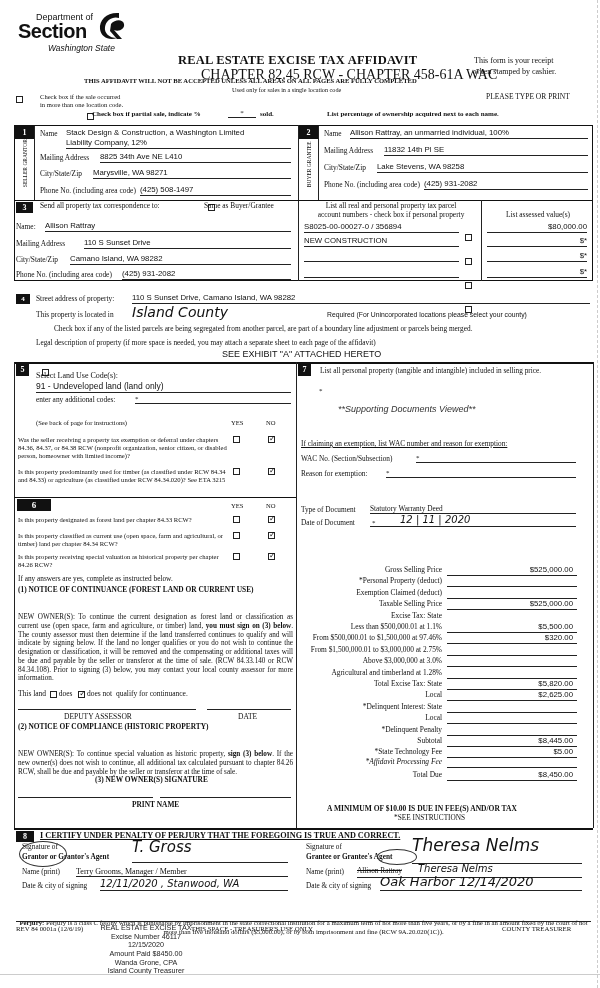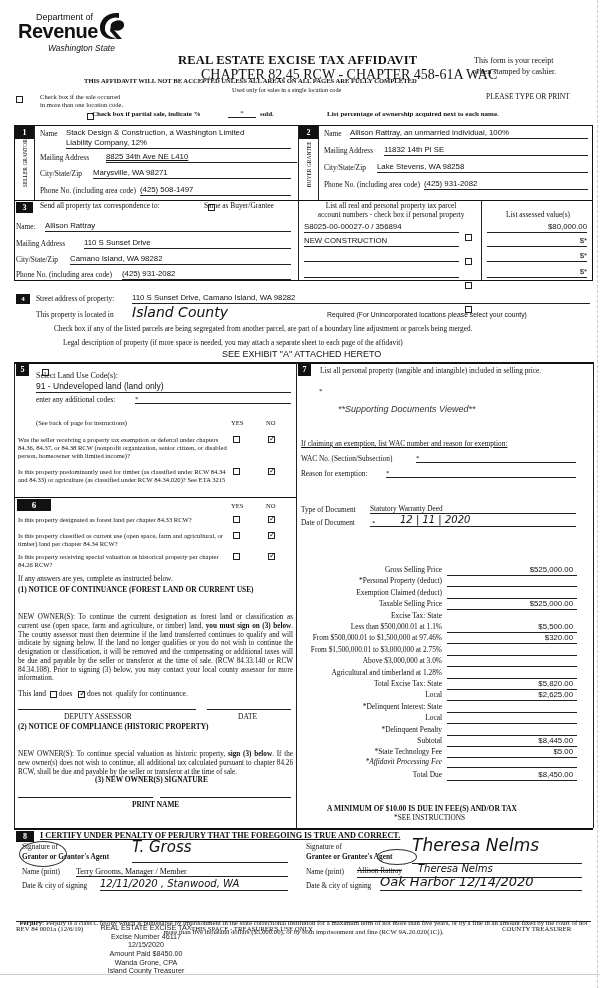--- a/index.html
+++ b/index.html
@@ -36,21 +36,21 @@
 </head>
 <body>
 
 
 
 <div class="rightscan"></div>
 
 
 <div class="abs" style="left:22px;top:4px;width:120px;height:62px;">
   <div class="abs logo-dept" style="left:14px;top:8px;">Department of</div>
-  <div class="abs logo-rev" style="left:-4px;top:16px;">Revenue</div>
+  <div class="abs logo-rev" style="left:-4px;top:16px;">Section</div>
   <div class="abs logo-wa" style="left:26px;top:40px;">Washington State</div>
   <svg class="abs" style="left:75px;top:6px;" width="30" height="32" viewBox="0 0 30 32">
     <path d="M22 3 C10 2 2 10 3 19 C4 27 12 31 20 28 C12 28 7 23 8 17 C9 10 16 6 22 8 Z" fill="#111"></path>
     <path d="M14 14 C18 9 26 9 27 14 C28 19 22 22 17 20 L25 29 L20 29 L13 21 Z" fill="#111"></path>
   </svg>
 </div>
 
 <div class="abs b" style="left:178px;top:53px;font-size:12.5px;letter-spacing:0.2px;">REAL ESTATE EXCISE TAX AFFIDAVIT</div>
 <div class="abs" style="left:201px;top:67px;font-size:14px;">CHAPTER 82.45 RCW - CHAPTER 458-61A WAC</div>
 <div class="abs" style="left:474px;top:56px;font-size:8px;">This form is your receipt</div>
@@ -77,21 +77,21 @@
 
 
 <div class="abs" style="left:15px;top:126px;width:20px;height:74px;border-right:1px solid #222;">
   <span class="secnum" style="width:19px;height:13px;line-height:13px;">1</span>
   <div class="abs" style="left:-12px;top:36px;transform:rotate(-90deg);font-size:5.5px;white-space:nowrap;width:44px;text-align:center;">SELLER GRANTOR</div>
 </div>
 <div class="abs" style="left:40px;top:130px;">Name</div>
 <div class="abs fill" style="left:66px;top:129px;">Stack Design &amp; Construction, a Washington Limited</div>
 <div class="abs fill uline" style="left:66px;top:139px;width:225px;">Liability Company, 12%</div>
 <div class="abs" style="left:40px;top:154px;">Mailing Address</div>
-<div class="abs fill uline" style="left:106px;top:153px;width:191px;text-decoration:underline;">8825 34th Ave NE L410</div>
+<div class="abs fill uline" style="left:100px;top:153px;width:191px;">8825 34th Ave NE L410</div>
 <div class="abs" style="left:40px;top:170px;">City/State/Zip</div>
 <div class="abs fill uline" style="left:93px;top:169px;width:198px;">Marysville, WA  98271</div>
 <div class="abs" style="left:40px;top:187px;">Phone No. (including area code)</div>
 <div class="abs fill uline" style="left:140px;top:186px;width:151px;">(425) 508-1497</div>
 
 
 <div class="abs" style="left:299px;top:126px;width:20px;height:74px;border-right:1px solid #222;">
   <span class="secnum" style="width:19px;height:13px;line-height:13px;">2</span>
   <div class="abs" style="left:-12px;top:36px;transform:rotate(-90deg);font-size:5.5px;white-space:nowrap;width:44px;text-align:center;">BUYER GRANTEE</div>
 </div>
@@ -145,21 +145,21 @@
 
 
 <span class="abs secnum" style="left:16px;top:294px;width:14px;height:10px;line-height:10px;font-size:7px;">4</span>
 <div class="abs" style="left:36px;top:295px;">Street address of property:</div>
 <div class="abs fill uline" style="left:132px;top:294px;width:458px;">110 S Sunset Drive, Camano Island, WA 98282</div>
 <div class="abs" style="left:36px;top:311px;">This property is located in</div>
 <div class="abs hand" style="left:132px;top:304px;font-size:14px;">Island County</div>
 <div class="abs sans" style="left:327px;top:311px;font-size:6.8px;">Required (For Unincorporated locations please select your county)</div>
 <span class="abs box" style="left:42px;top:326px;"></span>
 <div class="abs" style="left:54px;top:325px;font-size:7.3px;">Check box if any of the listed parcels are being segregated from another parcel, are part of a boundary line adjustment or parcels being merged.</div>
-<div class="abs" style="left:36px;top:339px;font-size:7.3px;margin-left:27px;">Legal description of property (if more space is needed, you may attach a separate sheet to each page of the affidavit)</div>
+<div class="abs" style="left:36px;top:339px;font-size:7.3px;">Legal description of property (if more space is needed, you may attach a separate sheet to each page of the affidavit)</div>
 <div class="abs sans" style="left:222px;top:349px;font-size:9px;">SEE EXHIBIT "A" ATTACHED HERETO</div>
 
 
 <div class="hline" style="left:14px;top:362px;width:579px;background:#111;height:1.5px;"></div>
 <div class="vline" style="left:14px;top:362px;height:466px;"></div>
 <div class="vline" style="left:296px;top:362px;height:466px;"></div>
 <div class="vline" style="left:593px;top:362px;height:466px;"></div>
 
 
 <span class="abs secnum" style="left:16px;top:364px;width:13px;height:12px;line-height:12px;">5</span>

